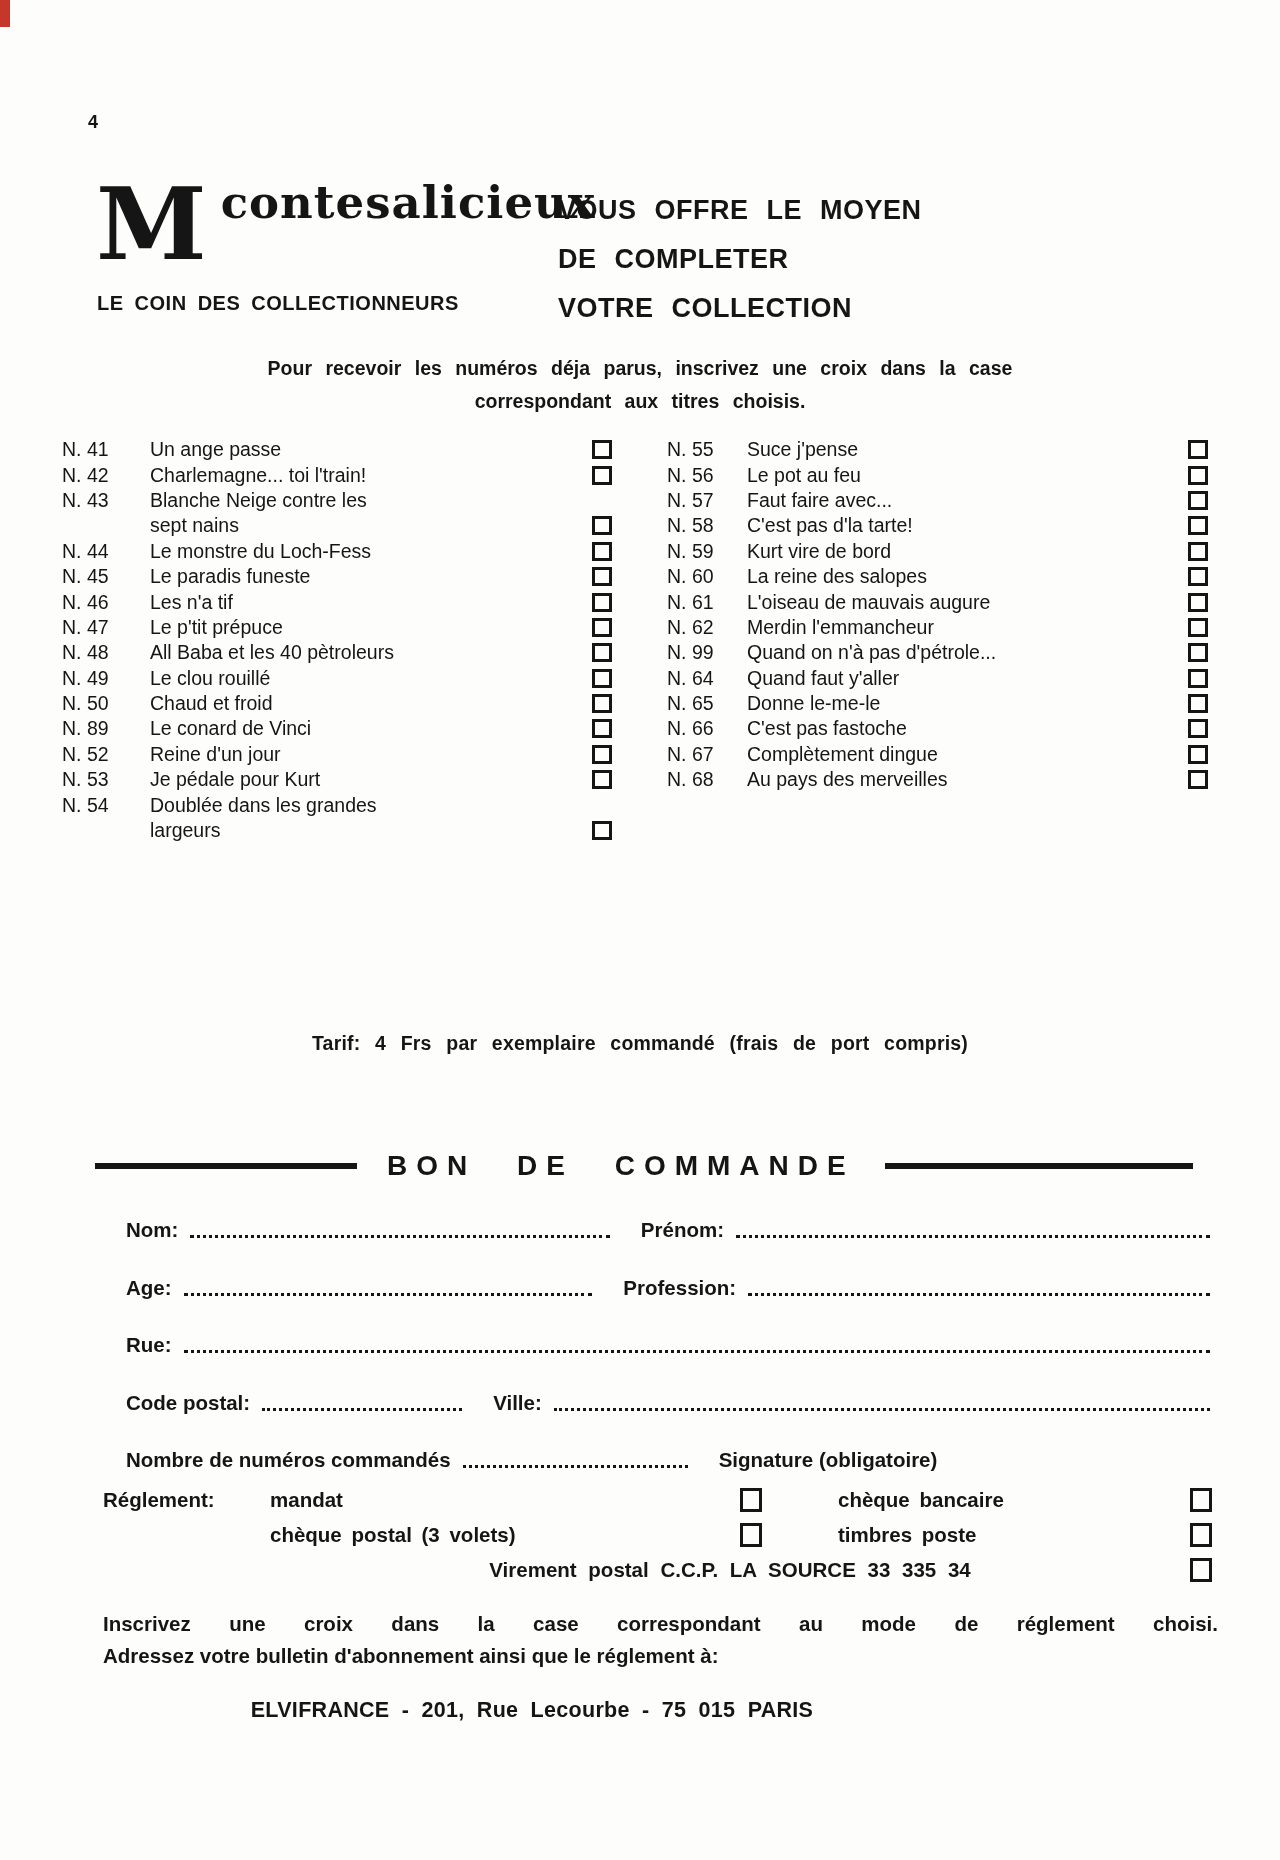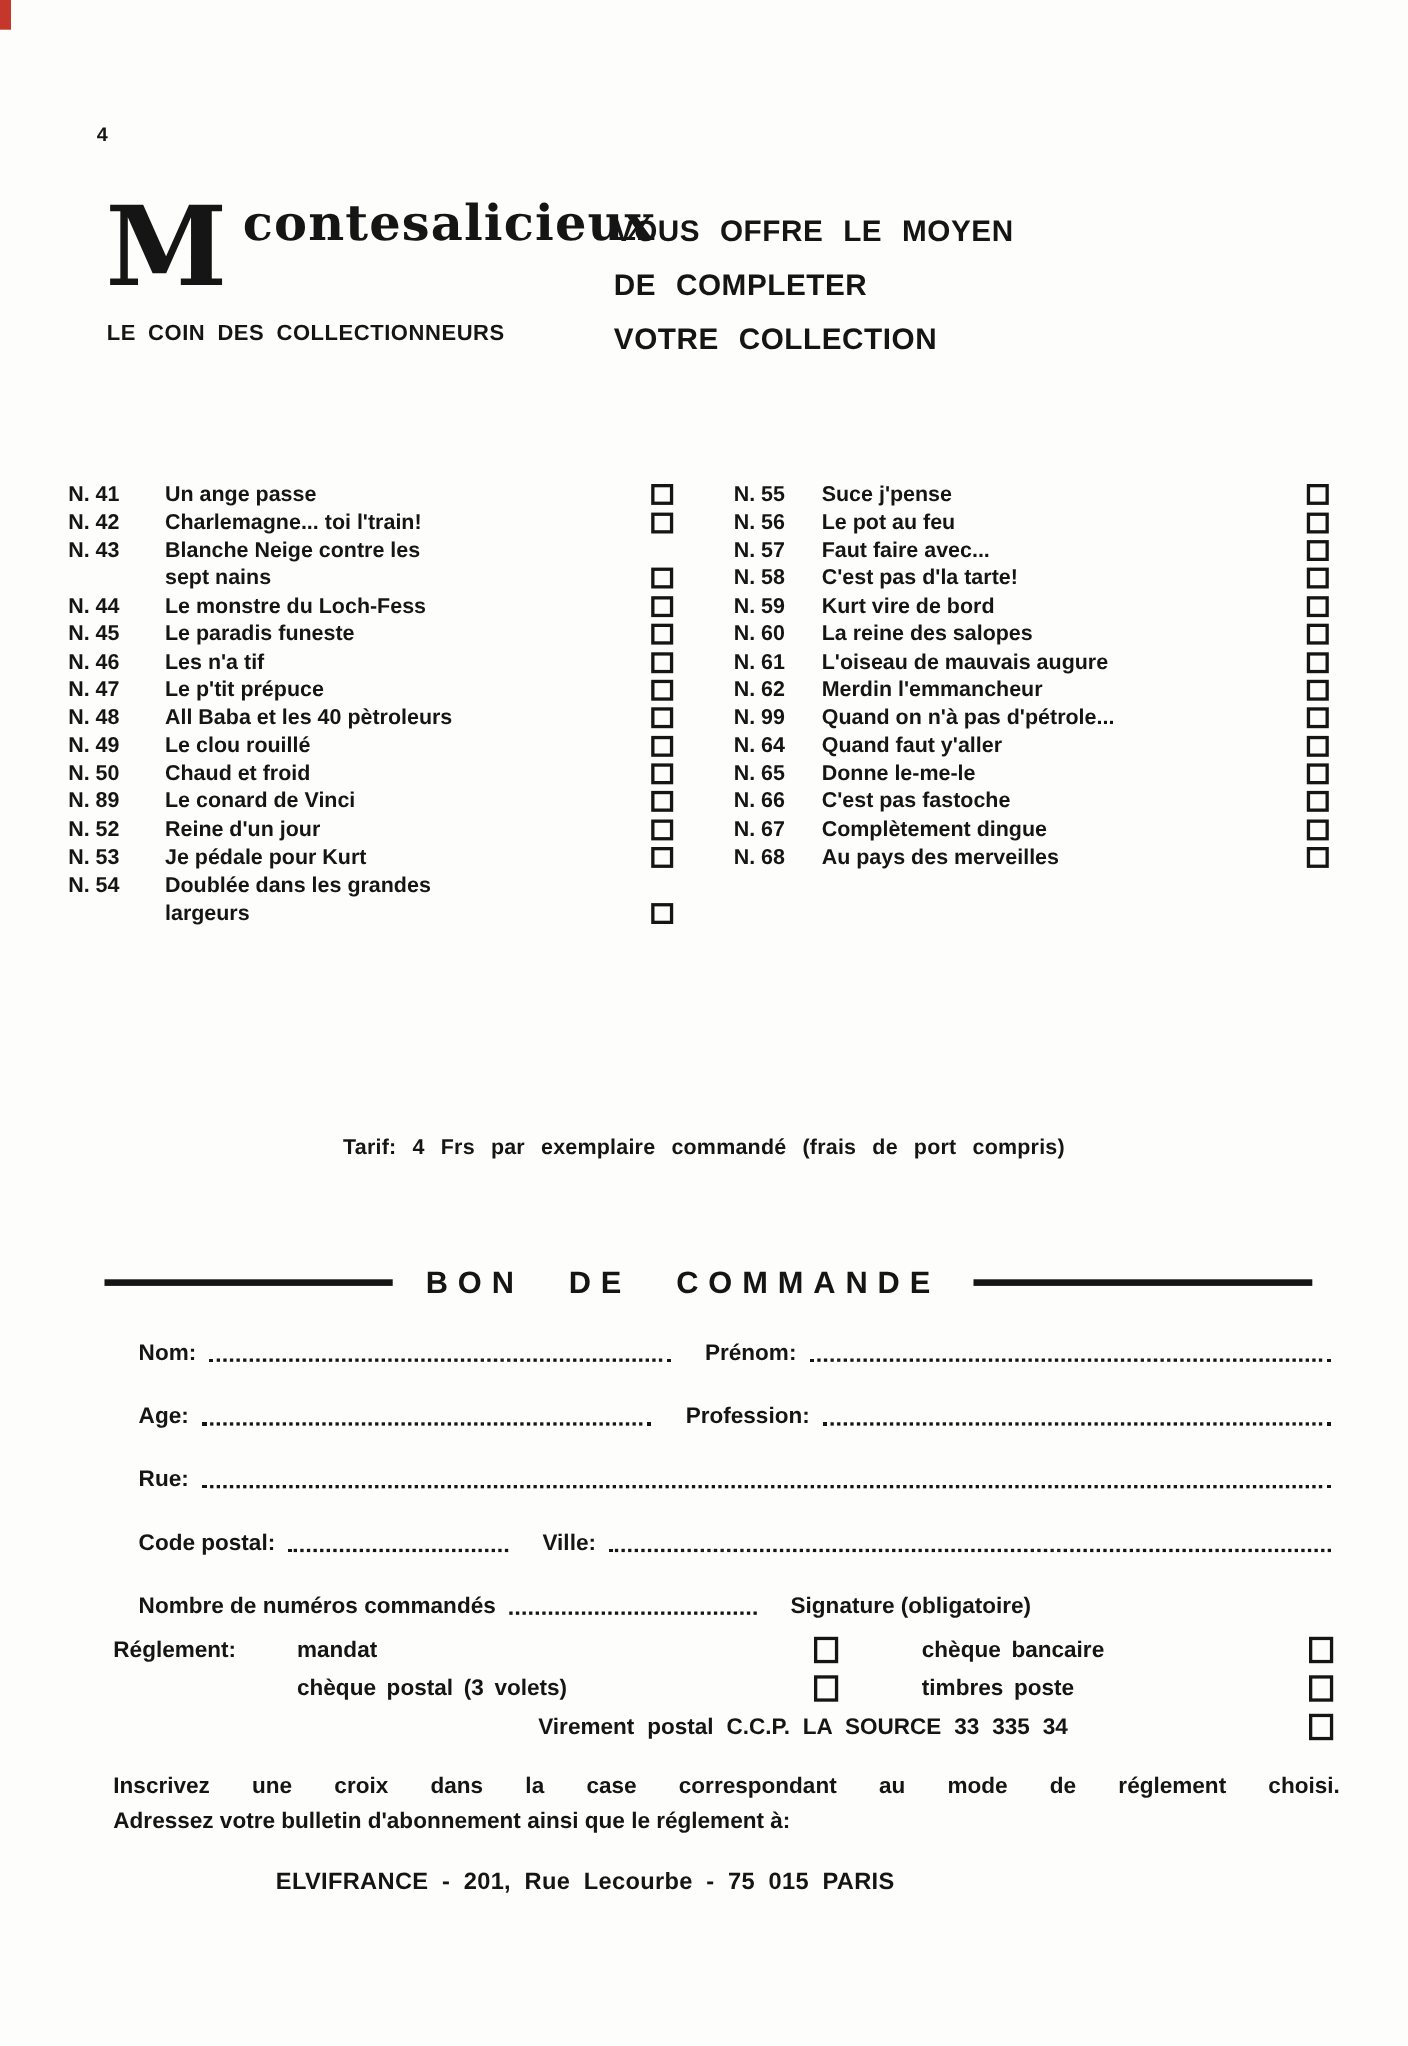--- a/index.html
+++ b/index.html
@@ -35,21 +35,21 @@
     position:absolute;left:558px;top:186px;
     font-size:27px;font-weight:700;line-height:49px;
     letter-spacing:.5px;word-spacing:10px;white-space:nowrap;
   }
   .intro{
     position:absolute;left:0;top:352px;width:1280px;
     text-align:center;font-size:19.5px;font-weight:700;
     line-height:33px;word-spacing:8px;
   }
   
-  .catalog{position:absolute;left:62px;top:437px;width:1156px;font-size:19.5px;font-weight:700;}
+  .catalog{position:absolute;left:62px;top:437px;width:1156px;font-size:19.5px;font-weight:400;}
   .cat-row{
     display:grid;
     grid-template-columns:88px 442px 30px 45px 80px 441px 30px;
     height:25.4px;align-items:center;
   }
   .cat-num,.cat-title{white-space:nowrap;overflow:visible;}
   .cat-box-cell{display:flex;align-items:center;height:100%;}
   .cat-box{width:20px;height:19px;border:3px solid #151515;box-sizing:border-box;background:#fdfdfb;}
   
   .tarif{
@@ -110,20 +110,24 @@
   </div>
 
   <div class="collectors">LE COIN DES COLLECTIONNEURS</div>
 
   <div class="offer">
     <div>VOUS OFFRE LE MOYEN</div>
     <div>DE COMPLETER</div>
     <div>VOTRE COLLECTION</div>
   </div>
 
+  <div class="intro">
+    <div>Pour recevoir les numéros déja parus, inscrivez une croix dans la case</div>
+    <div>correspondant aux titres choisis.</div>
+  </div>
 
   <div class="catalog">
       <div class="cat-row">
         <div class="cat-num">N. 41</div>
         <div class="cat-title">Un ange passe</div>
         <div class="cat-box-cell">
           <div class="cat-box"></div>
         </div>
         <div></div>
         <div class="cat-num">N. 55</div>

